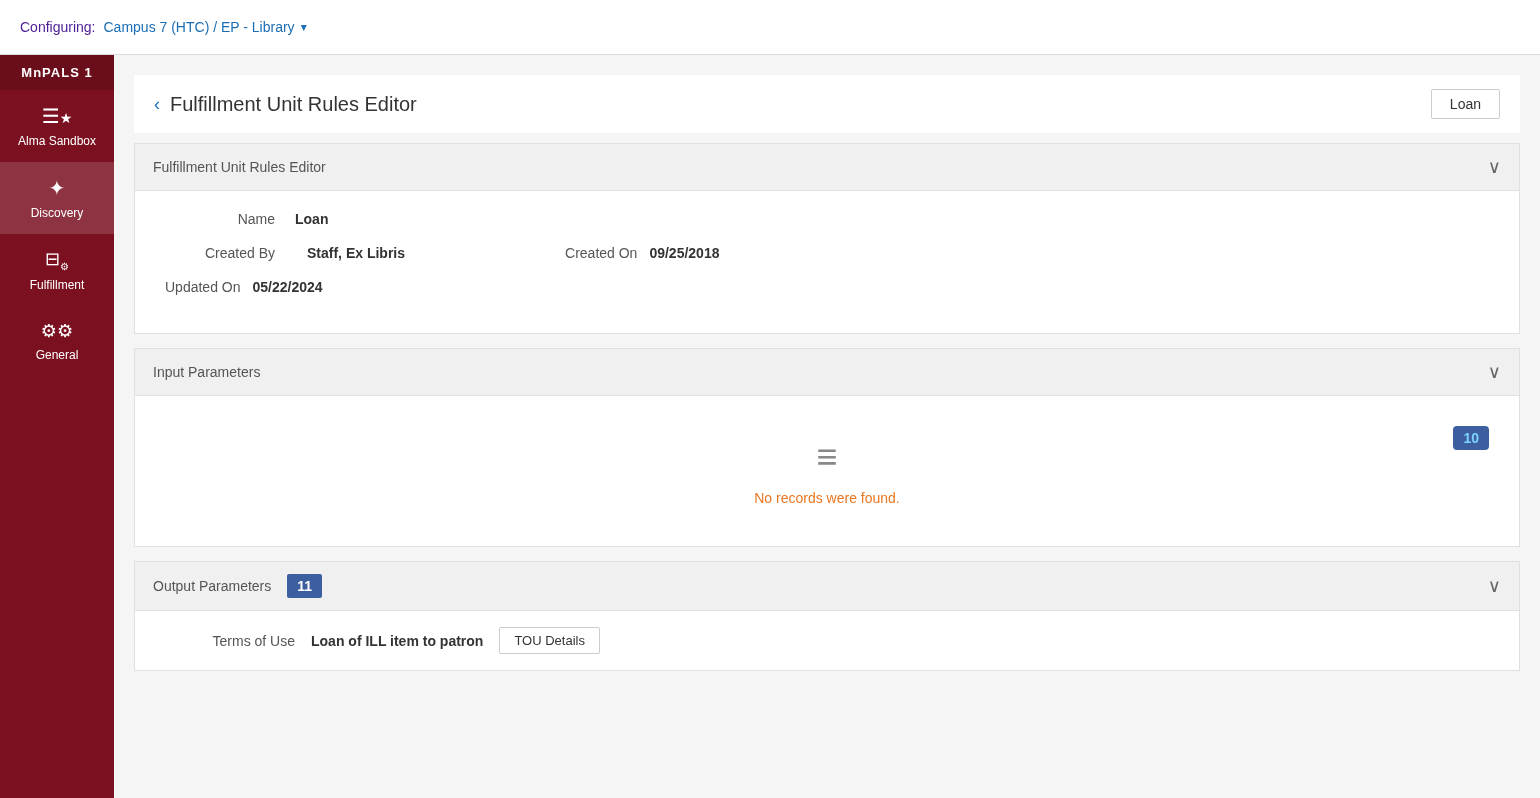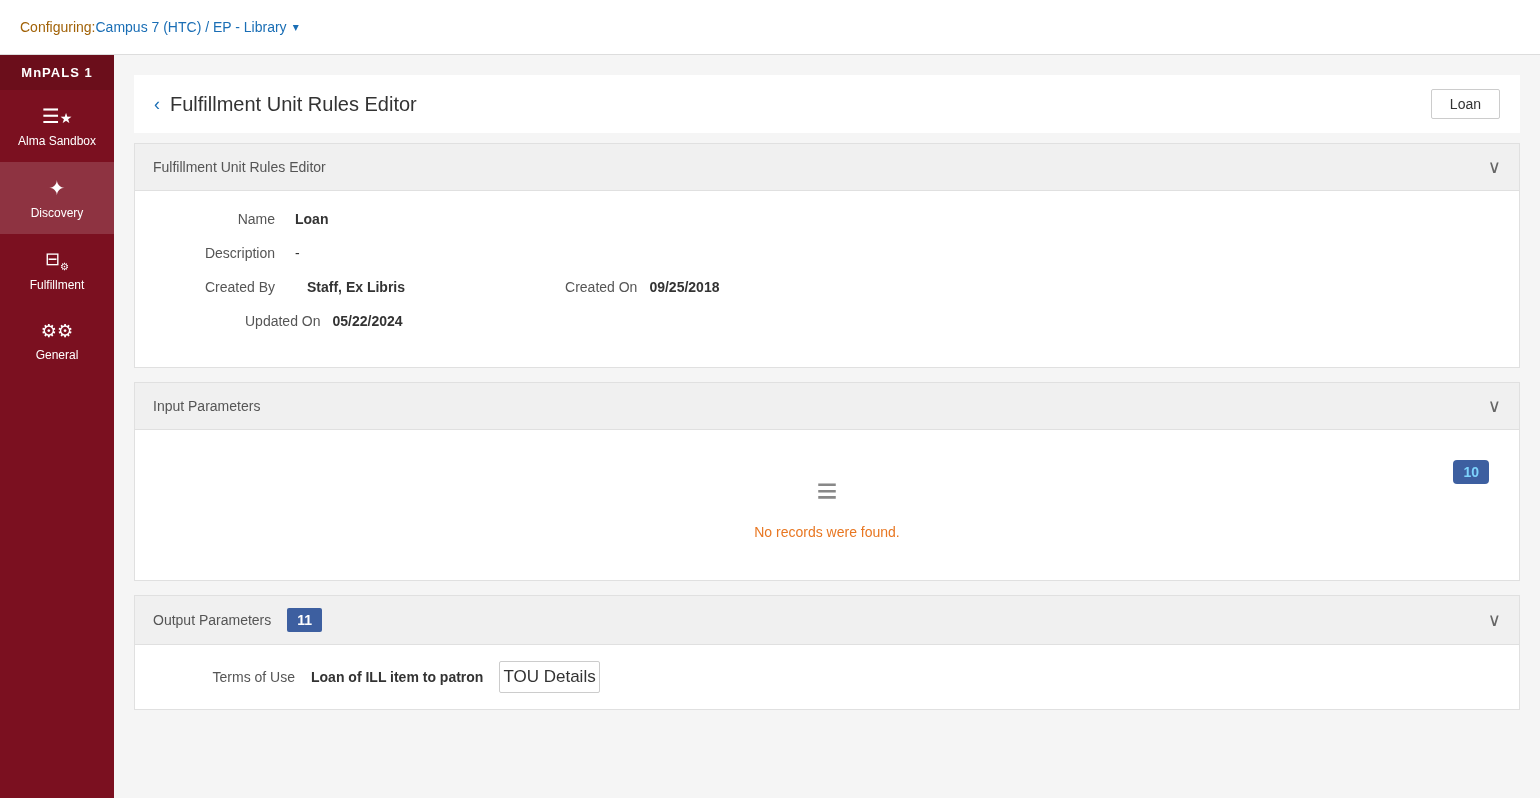--- a/index.html
+++ b/index.html
@@ -9,23 +9,23 @@
     .top-bar {
       height: 55px;
       background: #fff;
       border-bottom: 1px solid #ddd;
       display: flex;
       align-items: center;
       padding: 0 20px;
       flex-shrink: 0;
     }
     .top-bar-label {
-      color: #a16207;
-      font-size: 14px;
-      margin-right: 0;
+      color: #4c1d95;
+      font-size: 14px;
+      margin-right: 8px;
     }
     .top-bar-select {
       color: #1a6eb5;
       font-size: 14px;
       cursor: pointer;
       display: flex;
       align-items: center;
       gap: 6px;
     }
     .chevron-down { font-size: 12px; color: #1a6eb5; }
@@ -205,22 +205,22 @@
       display: flex;
       align-items: center;
       padding: 16px 30px;
       gap: 16px;
     }
     .terms-label { color: #555; font-size: 14px; width: 130px; text-align: right; }
     .terms-value { font-weight: bold; color: #333; font-size: 14px; }
     .tou-button {
       border: 1px solid #ccc;
       background: #fff;
-      padding: 5px 3px;
-      font-size: 17px;
+      padding: 5px 14px;
+      font-size: 13px;
       cursor: pointer;
       color: #333;
       border-radius: 2px;
     }
 
     
     .badge-11 {
       background: #3d5fa0;
       color: #fff;
       border-radius: 2px;
@@ -286,38 +286,34 @@
         <span>Fulfillment Unit Rules Editor</span>
         <span class="collapse-icon">∨</span>
       </div>
       <div class="section-body">
 
         <div class="form-row">
           <span class="form-label">Name</span>
           <span class="form-value">Loan</span>
         </div>
 
-        <div class="form-row">
-          <span class="form-label">Description</span>
-          <span class="form-value normal">-</span>
-        </div>
 
         <div class="form-row two-col-row">
           <div class="col">
             <span class="col-label form-label">Created By</span>
             <span class="col-value">Staff, Ex Libris</span>
           </div>
           <div class="col" style="margin-left:80px;">
             <span class="col-label">Created On</span>
             <span class="col-value">09/25/2018</span>
           </div>
         </div>
 
         <div class="form-row two-col-row">
-          <div class="col" style="margin-left:80px;">
+          <div class="col" style="">
             <span class="col-label">Updated On</span>
             <span class="col-value">05/22/2024</span>
           </div>
         </div>
       </div>
     </div>
 
     <div class="section-card">
       <div class="section-header">
         <span>Input Parameters</span>

